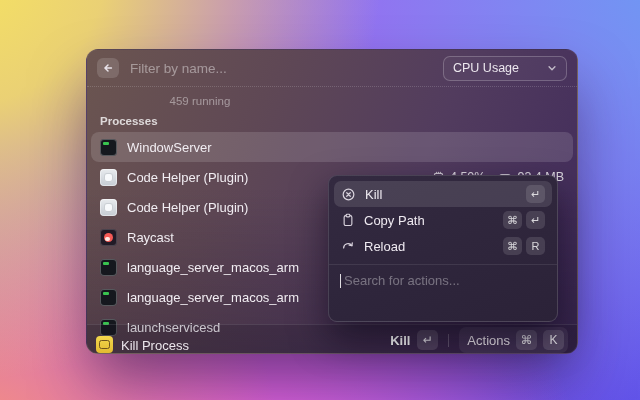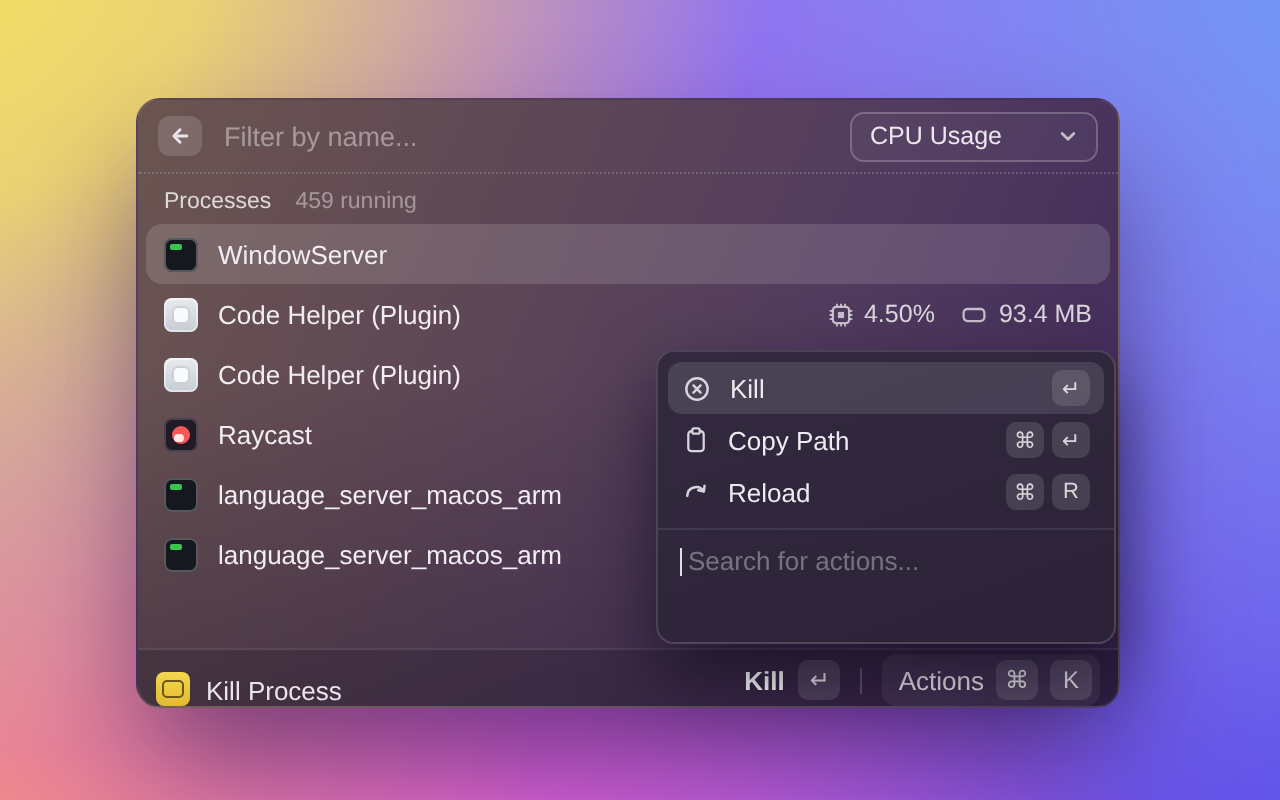--- a/index.html
+++ b/index.html
@@ -11,40 +11,40 @@
     background-image:
       radial-gradient(circle at -6% -10%, #f7e45f 0%, rgba(247,228,95,0.85) 18%, rgba(247,228,95,0) 52%),
       radial-gradient(circle at -4% 112%, #fa9079 0%, rgba(250,144,121,0) 38%),
       radial-gradient(circle at 36% 122%, #ef62d4 0%, rgba(239,98,212,0) 55%),
       radial-gradient(circle at 112% -12%, #67a0f4 0%, rgba(103,160,244,0) 58%),
       radial-gradient(circle at 108% 116%, #5149e6 0%, rgba(81,73,230,0) 50%);
   }
 
   
   .window {
-    position:absolute; left:68px; top:49px; width:492px; height:305px;
+    position:absolute; left:86px; top:49px; width:492px; height:305px;
     border-radius:12px;
     border:1px solid rgba(255,255,255,0.07);
     background-image:
       linear-gradient(rgba(0,0,0,0) 45%, rgba(22,10,34,0.28) 100%),
       linear-gradient(113deg, #6b5550 0%, #5f4855 32%, #523c5e 62%, #452f5c 88%, #3e2b56 100%);
     box-shadow:0 32px 60px -6px rgba(38,16,58,0.55);
   }
   .win-header { height:37px; display:flex; align-items:center; padding:0 10px;
     border-bottom:1px dotted rgba(255,255,255,0.17); }
   .back-btn { width:22px; height:20px; border-radius:6px; background:rgba(255,255,255,0.14);
     display:flex; align-items:center; justify-content:center; color:#e9e3ea; flex:none; }
   .filter-input { margin-left:11px; font-size:13.5px; color:rgba(255,255,255,0.42); flex:1; }
   .dropdown { height:25px; border:1px solid rgba(255,255,255,0.22); border-radius:7px;
     background:rgba(255,255,255,0.03); display:flex; align-items:center; gap:28px;
     padding:0 9px; color:#ece7ee; font-size:12.5px; }
   .dropdown .chev { color:rgba(255,255,255,0.65); display:flex; }
 
   .section-row { display:flex; gap:12px; padding:8px 13px 5px; font-size:11.5px; }
-  .section-title { color:rgba(255,255,255,0.78); font-weight:normal; }
+  .section-title { color:rgba(255,255,255,0.78); font-weight:bold;margin-top:20px; }
   .section-count { color:rgba(255,255,255,0.42); }
 
   .list { padding:0 4px; }
   .row { height:30px; border-radius:8px; display:flex; align-items:center; gap:10px; padding:0 9px; }
   .row.selected { background:rgba(255,255,255,0.135); }
   .row-name { font-size:13px; font-weight:500; color:#f1edf2; white-space:nowrap; }
   .row-stats { margin-left:auto; display:flex; align-items:center; gap:13px;
     color:rgba(255,255,255,0.8); font-size:12.5px; }
   .stat { display:flex; align-items:center; gap:5px; }
   .stat svg { opacity:.85; flex:none; }
@@ -169,20 +169,24 @@
     <div class="row">
       <span class="app-icon icon-terminal"></span>
       <span class="row-name">language_server_macos_arm</span>
     </div>
 
     <div class="row">
       <span class="app-icon icon-terminal"></span>
       <span class="row-name">language_server_macos_arm</span>
     </div>
 
+    <div class="row">
+      <span class="app-icon icon-terminal"></span>
+      <span class="row-name">launchservicesd</span>
+    </div>
 
   </div>
 
   <div class="win-footer">
     <span class="footer-app-icon"></span>
     <span class="footer-app-label">Kill Process</span>
     <span class="footer-right">
       <span class="kill-label">Kill</span>
       <span class="keycap">↵</span>
       <span class="footer-sep"></span>

